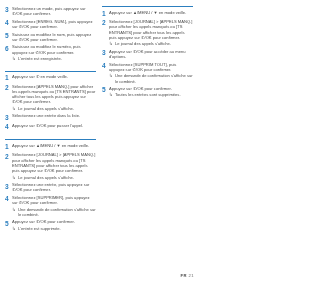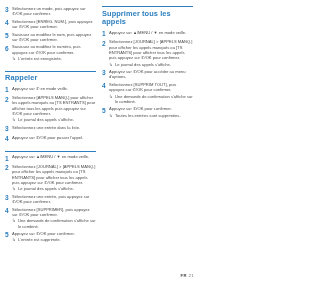--- a/index.html
+++ b/index.html
@@ -132,21 +132,20 @@
           </div>
         </div>
       </li>
 
     </ol>
 
     <div class="spacer-lg"></div>
 
     <div class="section">
       <div class="sec-rule"></div>
-      <h2 class="sec-title">Rappeler</h2>
 
       <ol class="steps">
         <li class="step">
           <span class="step-num">1</span>
           <div class="step-body">
             <p class="step-txt">Appuyez sur ✆ en mode veille.</p>
           </div>
         </li>
         <li class="step">
           <span class="step-num">2</span>
@@ -223,21 +222,20 @@
         </li>
       </ol>
     </div>
 
   </div>
 
   <div class="col">
 
     <div class="section">
       <div class="sec-rule"></div>
-      <h2 class="sec-title">Supprimer tous les appels</h2>
 
       <ol class="steps">
         <li class="step">
           <span class="step-num">1</span>
           <div class="step-body">
             <p class="step-txt">Appuyez sur ▲/MENU / ▼ en mode veille.</p>
           </div>
         </li>
         <li class="step">
           <span class="step-num">2</span>

